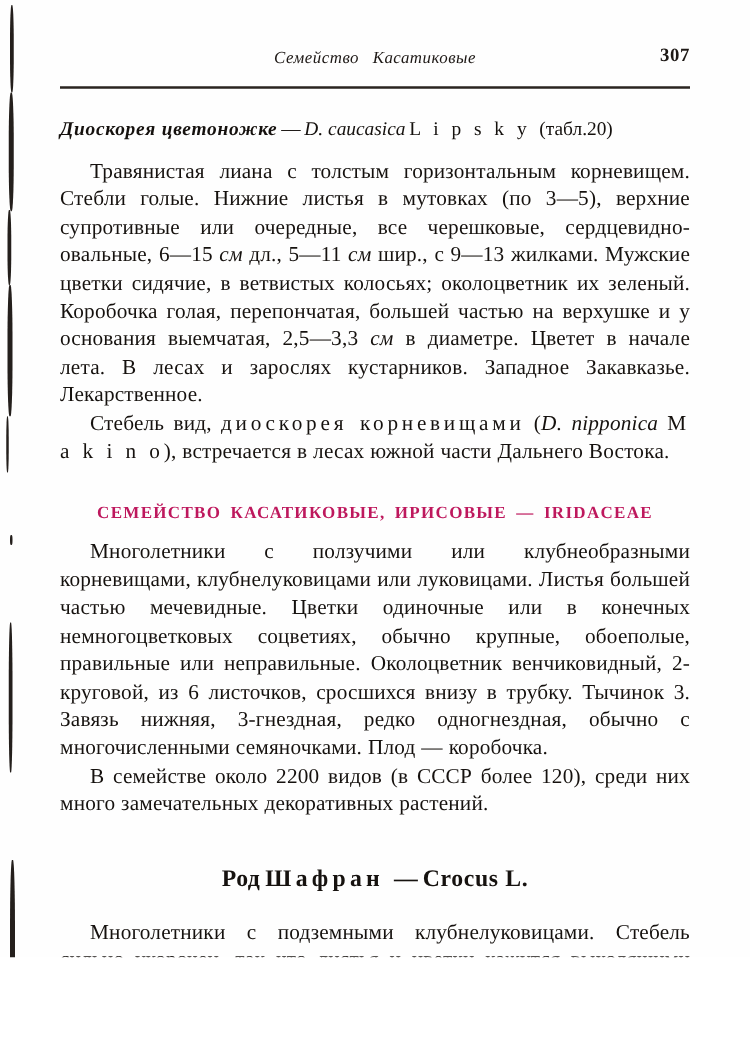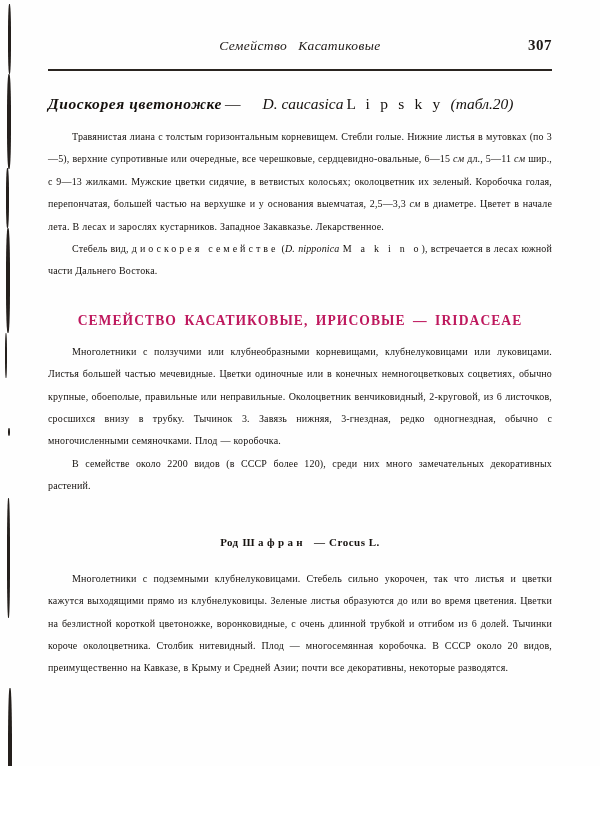--- a/index.html
+++ b/index.html
@@ -82,28 +82,28 @@
     font-size: 15.5px;
     line-height: 20px;
     white-space: nowrap;
   }
   .sp-ru {
     font-weight: bold;
     font-style: italic;
     letter-spacing: 0.6px;
   }
   .sp-dash { font-weight: normal; font-style: normal; padding: 0 3px; }
-  .sp-lat { font-style: italic; margin-left: 19px; }
+  .sp-lat { font-style: italic; }
   .sp-auth { letter-spacing: 3.2px; padding-left: 3px; }
-  .sp-plate { padding-left: 7px; font-style: italic; }
+  .sp-plate { padding-left: 7px; }
 
   
   p.para {
     margin: 0;
-    font-size: 10px;
+    font-size: 17px;
     line-height: 22.4px;
     text-align: justify;
     text-justify: inter-word;
     letter-spacing: 0.15px;
     word-spacing: 0.3px;
   }
   p.para.first { margin-top: 12px; }
   p.para.tight { margin-top: 0; }
   .it { font-style: italic; }
   .sp { letter-spacing: 3px; }
@@ -117,21 +117,21 @@
     font-weight: bold;
     letter-spacing: 1.05px;
     word-spacing: 3px;
     color: #be185d;
   }
 
   
   .genus-head {
     margin-top: 38px;
     text-align: center;
-    font-size: 11px;
+    font-size: 19px;
     font-weight: bold;
     color: #16120f;
   }
   .genus-rod { letter-spacing: 0.4px; }
   .genus-name { letter-spacing: 3.4px; padding: 0 4px; }
   .genus-dash { padding: 0 4px; }
   .genus-lat { letter-spacing: 0.5px; }
 </style>
 </head>
 <body>
@@ -154,21 +154,21 @@
     <div class="runhead">
       <div class="runhead-title"><span>Семейство</span><span class="gap"></span><span>Касатиковые</span></div>
       <div class="folio">307</div>
       <div class="rule"></div>
     </div>
 
     <div class="species-head"><span class="sp-ru">Диоскорея цветоножке</span><span class="sp-dash">—</span><span class="sp-lat">D. caucasica</span><span class="sp-auth">L i p s k y</span><span class="sp-plate">(табл.20)</span></div>
 
     <p class="para first"><span style="display:inline-block;width:24px;"></span><span>Травянистая лиана с толстым горизонтальным корневищем. Стебли голые. Нижние листья в мутовках (по 3—5), верхние супротивные или очередные, все черешковые, сердцевидно-овальные, 6—15 </span><span class="it">см</span><span> дл., 5—11 </span><span class="it">см</span><span> шир., с 9—13 жилками. Мужские цветки сидячие, в ветвистых колосьях; околоцветник их зеленый. Коробочка голая, перепончатая, большей частью на верхушке и у основания выемчатая, 2,5—3,3 </span><span class="it">см</span><span> в диаметре. Цветет в начале лета. В лесах и зарослях кустарников. Западное Закавказье. Лекарственное.</span></p>
 
-    <p class="para tight"><span style="display:inline-block;width:24px;"></span><span>Стебель вид, </span><span class="sp">диоскорея семействе</span><span> (</span><span class="it">D. nipponica</span>&nbsp;<span class="sp">M a k i n o</span><span>), встречается в лесах южной части Дальнего Востока.</span></p>
+    <p class="para tight"><span style="display:inline-block;width:24px;"></span><span>Стебель вид, </span><span class="sp">диоскорея корневищами</span><span> (</span><span class="it">D. nipponica</span>&nbsp;<span class="sp">M a k i n o</span><span>), встречается в лесах южной части Дальнего Востока.</span></p>
 
     <div class="family-head">СЕМЕЙСТВО  КАСАТИКОВЫЕ,  ИРИСОВЫЕ — IRIDACEAE</div>
 
     <p class="para first"><span style="display:inline-block;width:24px;"></span><span>Многолетники с ползучими или клубнеобразными корневищами, клубнелуковицами или луковицами. Листья большей частью мечевидные. Цветки одиночные или в конечных немногоцветковых соцветиях, обычно крупные, обоеполые, правильные или неправильные. Околоцветник венчиковидный, 2-круговой, из 6 листочков, сросшихся внизу в трубку. Тычинок 3. Завязь нижняя, 3-гнездная, редко одногнездная, обычно с многочисленными семяночками. Плод — коробочка.</span></p>
 
     <p class="para tight"><span style="display:inline-block;width:24px;"></span><span>В семействе около 2200 видов (в СССР более 120), среди них много замечательных декоративных растений.</span></p>
 
     <div class="genus-head"><span class="genus-rod">Род</span><span class="genus-name">Шафран</span><span class="genus-dash">—</span><span class="genus-lat">Crocus L.</span></div>
 
     <p class="para first" style="margin-top:20px;"><span style="display:inline-block;width:24px;"></span><span>Многолетники с подземными клубнелуковицами. Стебель сильно укорочен, так что листья и цветки кажутся выходящими прямо из клубнелуковицы. Зеленые листья образуются до или во время цветения. Цветки на безлистной короткой цветоножке, воронковидные, с очень длинной трубкой и отгибом из 6 долей. Тычинки короче околоцветника. Столбик нитевидный. Плод — многосемянная коробочка. В СССР около 20 видов, преимущественно на Кавказе, в Крыму и Средней Азии; почти все декоративны, некоторые разводятся.</span></p>

